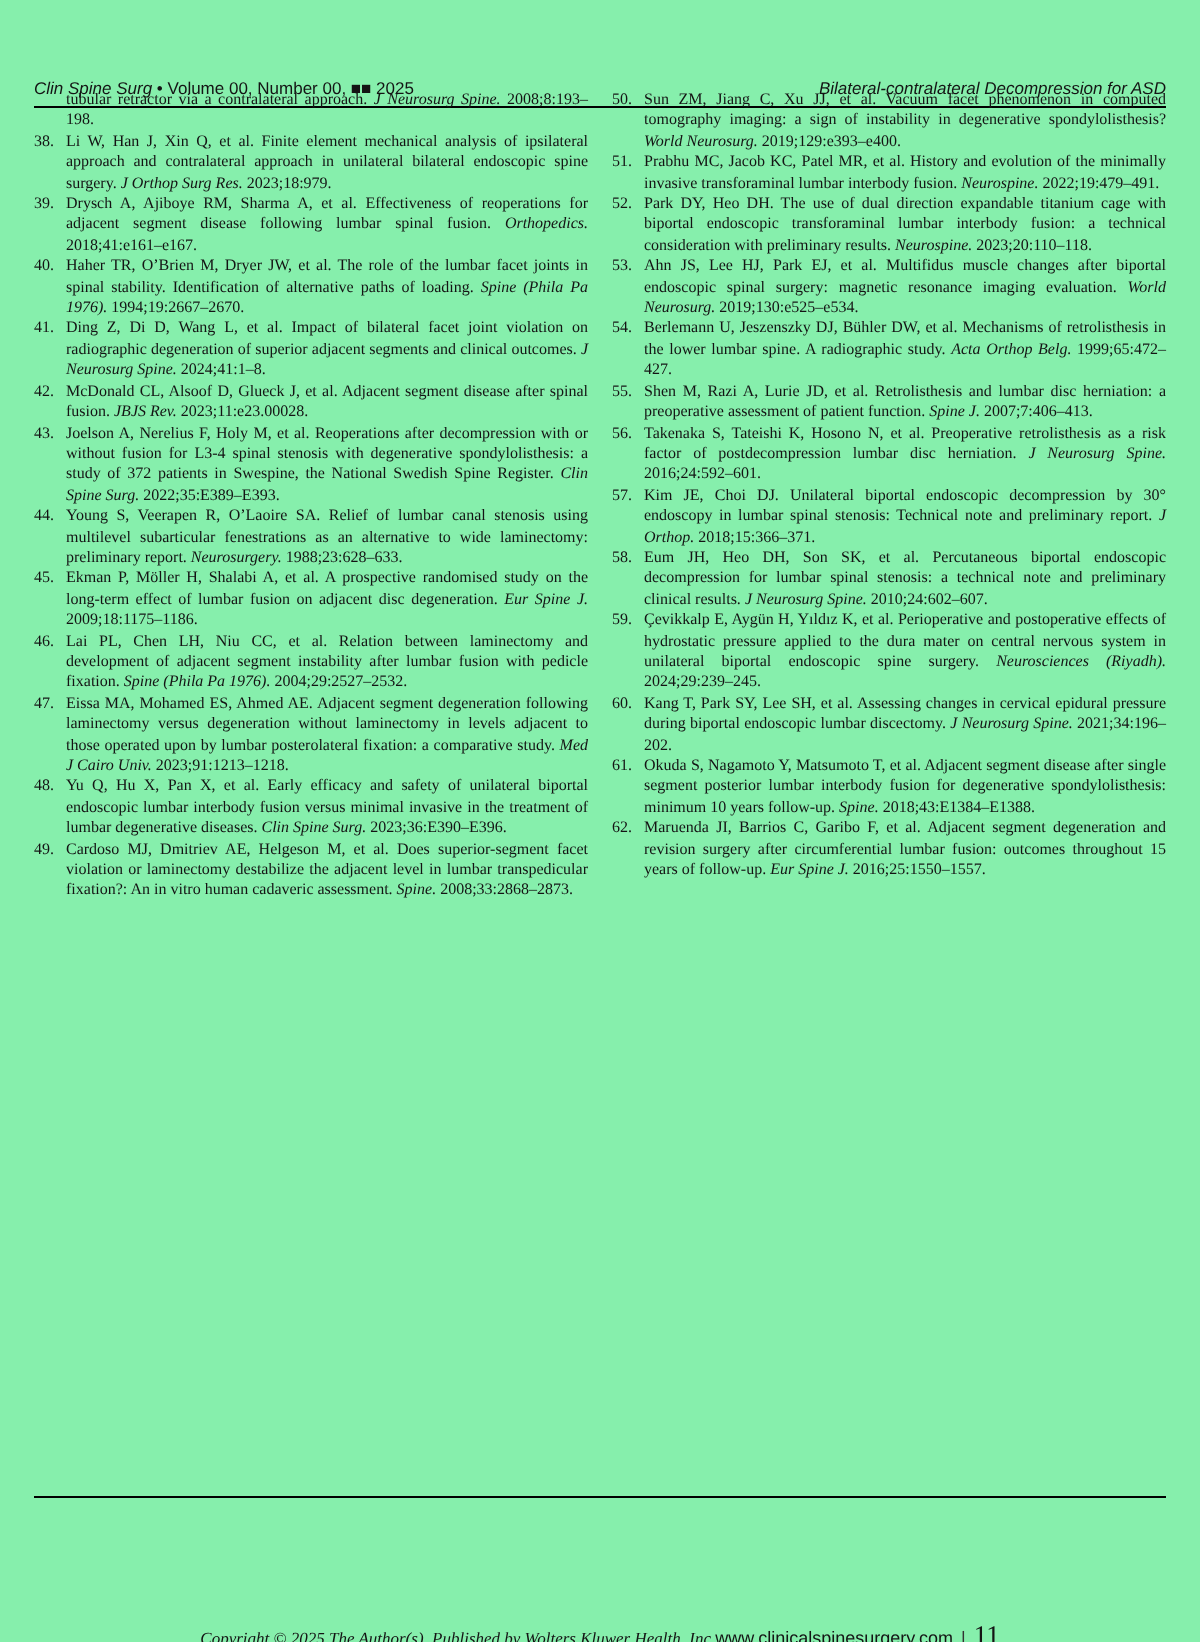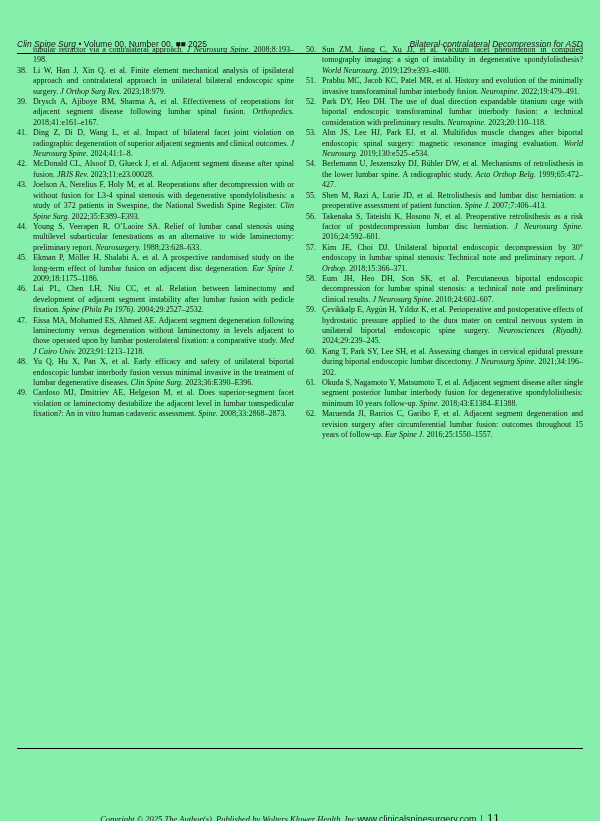--- a/index.html
+++ b/index.html
@@ -99,20 +99,21 @@
       <span class="it">Clin Spine Surg</span><span> • Volume 00, Number 00, ■■ 2025</span>
     </div>
     <div class="h-right">Bilateral-contralateral Decompression for ASD</div>
   </header>
 
   <main class="columns">
     <div class="col" id="col-left">
         <div class="ref cont"><span>tubular retractor via a contralateral approach. </span><span class="it">J Neurosurg Spine.</span><span> 2008;8:193–198.</span></div>
         <div class="ref"><span class="ref-num">38.</span><span>Li W, Han J, Xin Q, et al. Finite element mechanical analysis of ipsilateral approach and contralateral approach in unilateral bilateral endoscopic spine surgery. </span><span class="it">J Orthop Surg Res.</span><span> 2023;18:979.</span></div>
         <div class="ref"><span class="ref-num">39.</span><span>Drysch A, Ajiboye RM, Sharma A, et al. Effectiveness of reoperations for adjacent segment disease following lumbar spinal fusion. </span><span class="it">Orthopedics.</span><span> 2018;41:e161–e167.</span></div>
+        <div class="ref"><span class="ref-num">40.</span><span>Haher TR, O’Brien M, Dryer JW, et al. The role of the lumbar facet joints in spinal stability. Identification of alternative paths of loading. </span><span class="it">Spine (Phila Pa 1976).</span><span> 1994;19:2667–2670.</span></div>
         <div class="ref"><span class="ref-num">41.</span><span>Ding Z, Di D, Wang L, et al. Impact of bilateral facet joint violation on radiographic degeneration of superior adjacent segments and clinical outcomes. </span><span class="it">J Neurosurg Spine.</span><span> 2024;41:1–8.</span></div>
         <div class="ref"><span class="ref-num">42.</span><span>McDonald CL, Alsoof D, Glueck J, et al. Adjacent segment disease after spinal fusion. </span><span class="it">JBJS Rev.</span><span> 2023;11:e23.00028.</span></div>
         <div class="ref"><span class="ref-num">43.</span><span>Joelson A, Nerelius F, Holy M, et al. Reoperations after decompression with or without fusion for L3-4 spinal stenosis with degenerative spondylolisthesis: a study of 372 patients in Swespine, the National Swedish Spine Register. </span><span class="it">Clin Spine Surg.</span><span> 2022;35:E389–E393.</span></div>
         <div class="ref"><span class="ref-num">44.</span><span>Young S, Veerapen R, O’Laoire SA. Relief of lumbar canal stenosis using multilevel subarticular fenestrations as an alternative to wide laminectomy: preliminary report. </span><span class="it">Neurosurgery.</span><span> 1988;23:628–633.</span></div>
         <div class="ref"><span class="ref-num">45.</span><span>Ekman P, Möller H, Shalabi A, et al. A prospective randomised study on the long-term effect of lumbar fusion on adjacent disc degeneration. </span><span class="it">Eur Spine J.</span><span> 2009;18:1175–1186.</span></div>
         <div class="ref"><span class="ref-num">46.</span><span>Lai PL, Chen LH, Niu CC, et al. Relation between laminectomy and development of adjacent segment instability after lumbar fusion with pedicle fixation. </span><span class="it">Spine (Phila Pa 1976).</span><span> 2004;29:2527–2532.</span></div>
         <div class="ref"><span class="ref-num">47.</span><span>Eissa MA, Mohamed ES, Ahmed AE. Adjacent segment degeneration following laminectomy versus degeneration without laminectomy in levels adjacent to those operated upon by lumbar posterolateral fixation: a comparative study. </span><span class="it">Med J Cairo Univ.</span><span> 2023;91:1213–1218.</span></div>
         <div class="ref"><span class="ref-num">48.</span><span>Yu Q, Hu X, Pan X, et al. Early efficacy and safety of unilateral biportal endoscopic lumbar interbody fusion versus minimal invasive in the treatment of lumbar degenerative diseases. </span><span class="it">Clin Spine Surg.</span><span> 2023;36:E390–E396.</span></div>
         <div class="ref"><span class="ref-num">49.</span><span>Cardoso MJ, Dmitriev AE, Helgeson M, et al. Does superior-segment facet violation or laminectomy destabilize the adjacent level in lumbar transpedicular fixation?: An in vitro human cadaveric assessment. </span><span class="it">Spine.</span><span> 2008;33:2868–2873.</span></div>
       </div>

